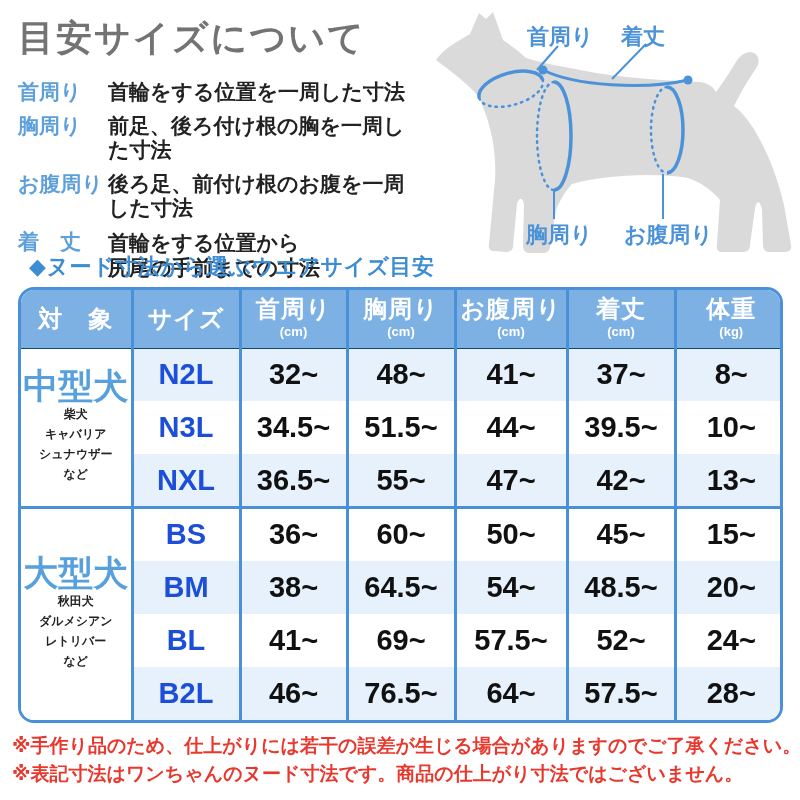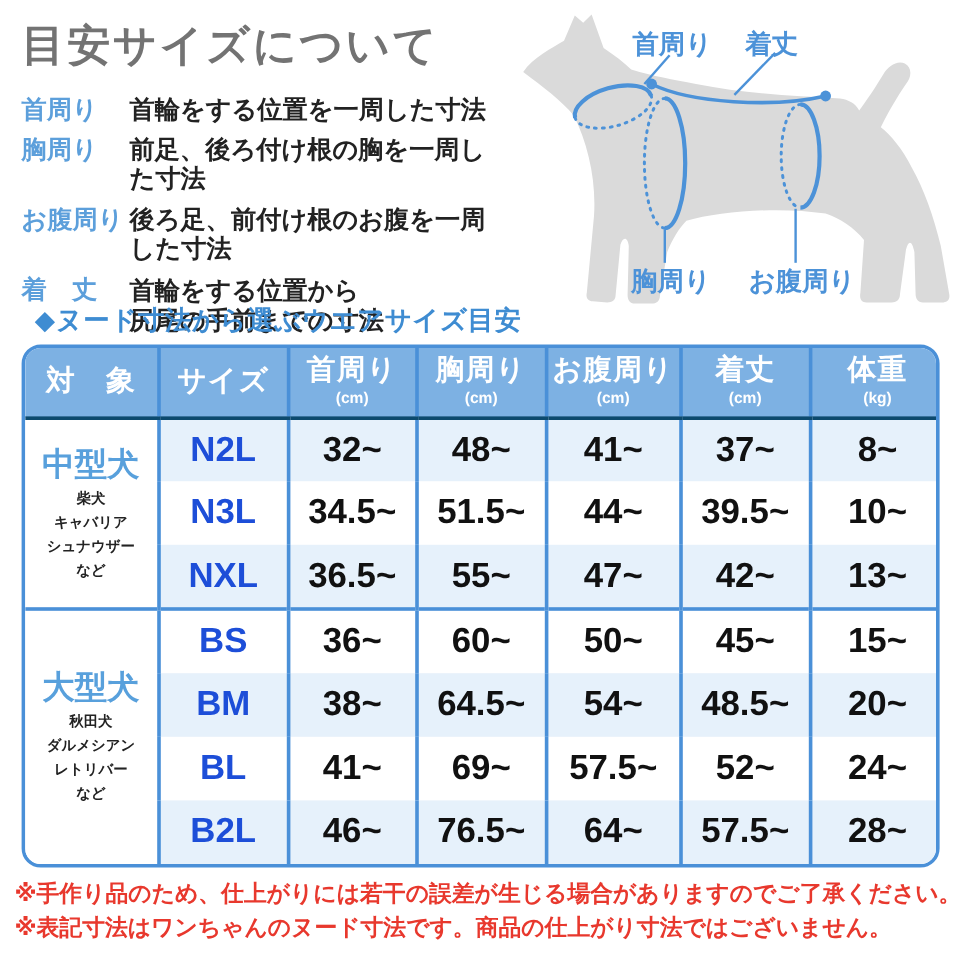--- a/index.html
+++ b/index.html
@@ -38,32 +38,32 @@
   .size-table-wrap {
     position:absolute; left:18px; top:287px; width:765px; height:436px;
     border:3px solid #4A90D8; border-radius:16px; overflow:hidden;
     box-sizing:border-box; background:#fff;
   }
   table.size-table {
     border-collapse:collapse; width:100%; height:100%; table-layout:fixed;
   }
   .size-table th {
     background:#7DB1E3; color:#fff; font-weight:bold;
-    border-bottom:3px solid #0c4a6e; padding:0; vertical-align:middle;
+    border-bottom:1px solid #0c4a6e; padding:0; vertical-align:middle;
   }
   .size-table td { padding:0; text-align:center; vertical-align:middle; }
   .h-label { font-size:24px; line-height:26px; letter-spacing:1px; }
   .h-unit  { font-size:13px; line-height:19px; font-weight:bold; }
   .bl   { border-left:3px solid #4A90D8; }
   .gsep { border-top:3px solid #4A90D8; }
   .r-stripe td:not(.cat) { background:#E6F1FB; }
   td.size { font-size:29px; font-weight:bold; color:#1d4ed8; }
   td.val  { font-size:29px; font-weight:bold; color:#111; }
   td.cat  { background:#fff; }
-  .cat-name { font-size:27px; font-weight:bold; color:#58A0DC; line-height:32px; margin-bottom:2px; }
+  .cat-name { font-size:35px; font-weight:bold; color:#58A0DC; line-height:32px; margin-bottom:2px; }
   .breed    { font-size:12px; font-weight:bold; color:#222; line-height:20px; }
   
   .notes { position:absolute; left:12px; top:732px; width:788px; }
   .note-line {
     font-size:19px; font-weight:bold; color:#E8382D; line-height:28px; white-space:nowrap;
   }
 </style>
 </head>
 <body>
 

